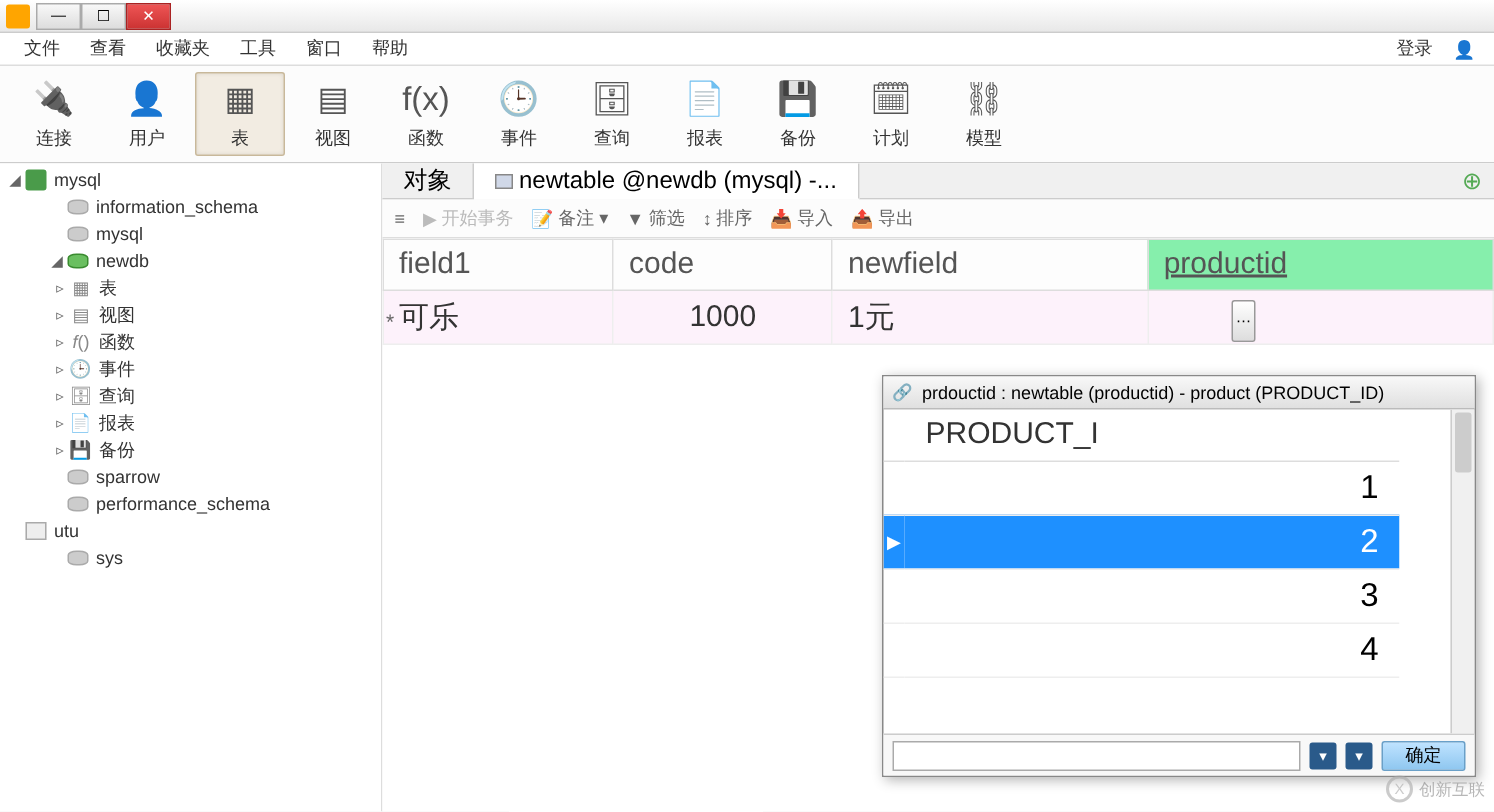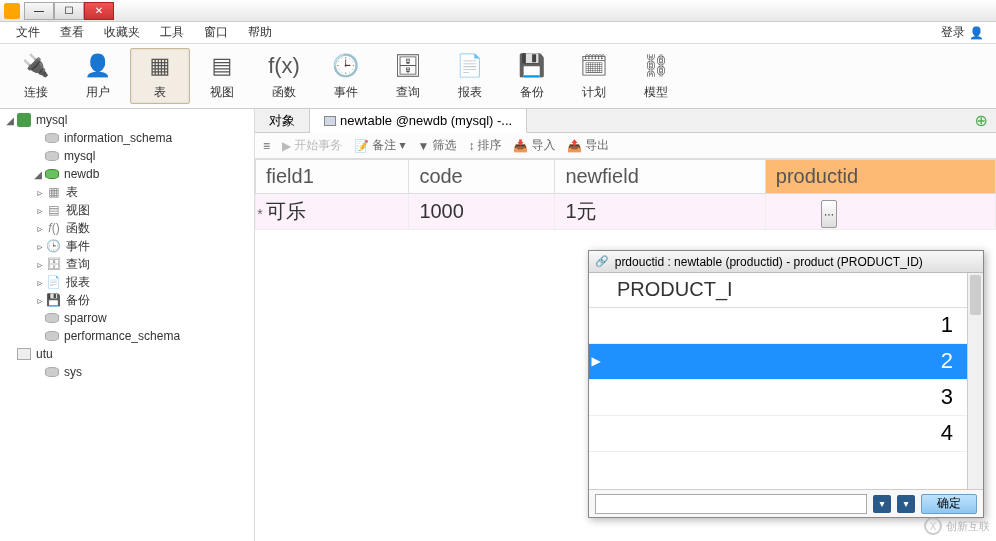--- a/index.html
+++ b/index.html
@@ -8,21 +8,21 @@
 .titlebar { height: 22px; background: linear-gradient(#fff, #e8e8e8); display: flex; align-items: center; padding: 0 4px; border-bottom: 1px solid #ccc; }
 .titlebar .icon-app { width: 16px; height: 16px; background: #ffa500; border-radius: 2px; margin-right: 4px; }
 .titlebar .title { flex: 1; font-size: 12px; color: #333; }
 .titlebar .winbtns { display: flex; gap: 0; }
 .winbtn { width: 30px; height: 18px; display: flex; align-items: center; justify-content: center; border: 1px solid #aaa; background: linear-gradient(#f8f8f8,#ddd); font-size: 10px; }
 .winbtn.close { background: linear-gradient(#e55,#c33); color: #fff; border-color: #a22; }
 
 .menubar { height: 22px; background: #fff; display: flex; align-items: center; padding: 0 6px; font-size: 12px; color: #333; border-bottom: 1px solid #ddd; }
 .menubar .mitem { padding: 0 10px; cursor: pointer; }
 .menubar .spacer { flex: 1; }
-.menubar .login { padding: 0 6px; display: flex; align-items: center; gap: 4px; }
+.menubar .login { padding: 0 6px; display: flex; align-items: center; gap: 14px; }
 
 .toolbar { height: 65px; background: #fcfcfc; border-bottom: 1px solid #ccc; display: flex; align-items: stretch; padding: 4px 6px; gap: 2px; }
 .tbtn { width: 60px; display: flex; flex-direction: column; align-items: center; justify-content: center; gap: 4px; border: 1px solid transparent; border-radius: 2px; cursor: pointer; }
 .tbtn.active { background: #f2ece2; border: 1px solid #c8b89a; box-shadow: inset 0 0 3px rgba(0,0,0,.1); }
 .tbtn .ticon { width: 28px; height: 28px; display: flex; align-items: center; justify-content: center; font-size: 22px; color: #555; }
 .tbtn .tlabel { font-size: 12px; color: #333; }
 
 .main { display: flex; height: calc(541px - 22px - 22px - 65px); background: #fff; }
 
 .sidebar { width: 255px; background: #fff; border-right: 1px solid #ddd; overflow: auto; font-size: 12px; color: #333; padding-top: 2px; }
@@ -33,40 +33,40 @@
 .indent-1 { padding-left: 32px; }
 .indent-2 { padding-left: 34px; }
 .conn-icon { width: 14px; height: 14px; background: #4a9b4a; border-radius: 2px; }
 .db-icon { width: 14px; height: 10px; background: #ccc; border-radius: 6px/3px; border: 1px solid #aaa; }
 .db-icon.green { background: #6abf60; border-color: #3a8b30; }
 .tab-icon { width: 12px; height: 10px; border: 1px solid #888; background: #d0d8e8; }
 .gear { color: #888; }
 
 .content { flex: 1; display: flex; flex-direction: column; background: #f7f7f7; position: relative; }
 .tabs { height: 24px; display: flex; align-items: stretch; background: #f0f0f0; border-bottom: 1px solid #ccc; }
-.tab { padding: 0 14px; display: flex; align-items: center; gap: 4px; font-size: 13px; border-right: 1px solid #ccc; background: #f0f0f0; cursor: pointer; position: relative; }
+.tab { padding: 0 14px; display: flex; align-items: center; gap: 4px; font-size: 16px; border-right: 1px solid #ccc; background: #f0f0f0; cursor: pointer; position: relative; }
 .tab.active { background: #fff; border-bottom: 1px solid #fff; margin-bottom: -1px; }
 .tabs .tab-add { margin-left: auto; padding: 0 8px; display: flex; align-items: center; color: #5a5; font-size: 16px; }
 
 .subtoolbar { height: 26px; background: #fcfcfc; border-bottom: 1px solid #ddd; display: flex; align-items: center; padding: 0 8px; gap: 12px; font-size: 12px; color: #666; }
 .subtoolbar .sbtn { display: flex; align-items: center; gap: 3px; cursor: pointer; }
 .subtoolbar .sbtn.disabled { color: #bbb; }
 
 .grid-wrap { flex: 1; background: #fff; overflow: auto; position: relative; }
 table.grid { border-collapse: collapse; width: 100%; font-size: 20px; }
 table.grid th { text-align: left; font-weight: normal; padding: 4px 10px; border: 1px solid #ddd; background: #fdfdfd; color: #555; font-size: 20px; height: 34px; }
-table.grid th.sel { background: #fdba74; }
+table.grid th.sel { background: #86efac; text-decoration: underline; }
 table.grid td { padding: 4px 10px; border: 1px solid #eee; background: #fdf2fb; height: 34px; color: #333; }
 .row-marker { position: absolute; left: 0; top: 38px; width: 10px; height: 34px; display: flex; align-items: center; justify-content: center; font-size: 14px; color: #666; }
 .cell-btn { position: absolute; width: 16px; height: 28px; border: 1px solid #999; background: linear-gradient(#fff,#ddd); border-radius: 2px; font-size: 10px; display: flex; align-items: center; justify-content: center; }
 
 .popup { position: absolute; border: 1px solid #888; background: #fff; box-shadow: 2px 2px 8px rgba(0,0,0,.3); display: flex; flex-direction: column; }
 .popup-title { height: 22px; background: linear-gradient(#f8f8f8,#e0e0e0); display: flex; align-items: center; gap: 6px; padding: 0 6px; font-size: 12px; border-bottom: 1px solid #bbb; }
 .popup-title .link-icon { font-size: 11px; color: #666; }
-.popup-body { flex: 1; display: flex; overflow: hidden; }
+.popup-body { flex: 1; display: flex; overflow: hidden; gap: 34px; }
 .popup-grid { flex: 1; overflow: auto; }
 .popup-grid table { border-collapse: collapse; width: 100%; }
 .popup-grid th { text-align: right; padding: 4px 14px; font-size: 20px; font-weight: normal; border-bottom: 1px solid #ddd; color: #333; height: 34px; }
 .popup-grid td { text-align: right; padding: 4px 14px; font-size: 22px; border-bottom: 1px solid #eee; height: 36px; }
 .popup-grid tr.sel td { background: #1e90ff; color: #fff; }
 .popup-grid .rowmark { width: 14px; text-align: center; font-size: 12px; color: #444; padding: 0; }
 .popup-scroll { width: 16px; background: #f0f0f0; border-left: 1px solid #ccc; position: relative; }
 .popup-scroll .thumb { position: absolute; left: 2px; right: 2px; top: 2px; height: 40px; background: #ccc; border-radius: 2px; }
 .popup-footer { height: 28px; border-top: 1px solid #ccc; display: flex; align-items: center; padding: 0 6px; gap: 6px; background: #f8f8f8; }
 .popup-footer input { flex: 1; height: 20px; border: 1px solid #aaa; padding: 0 4px; font-size: 12px; }
@@ -288,21 +288,21 @@
             <tr>
           <th>field1</th>
           <th>code</th>
           <th>newfield</th>
           <th class="sel">productid</th>
         </tr>
           </thead>
         <tbody>
             <tr>
           <td>可乐</td>
-          <td style="text-align:left">1000</td>
+          <td style="text-align:center">1000</td>
           <td>1元</td>
           <td></td>
         </tr>
           </tbody>
       </table>
       <div class="cell-btn" style="left:566px; top:41px;">⋯</div>
     </div>
   </div>
 </div>
 

